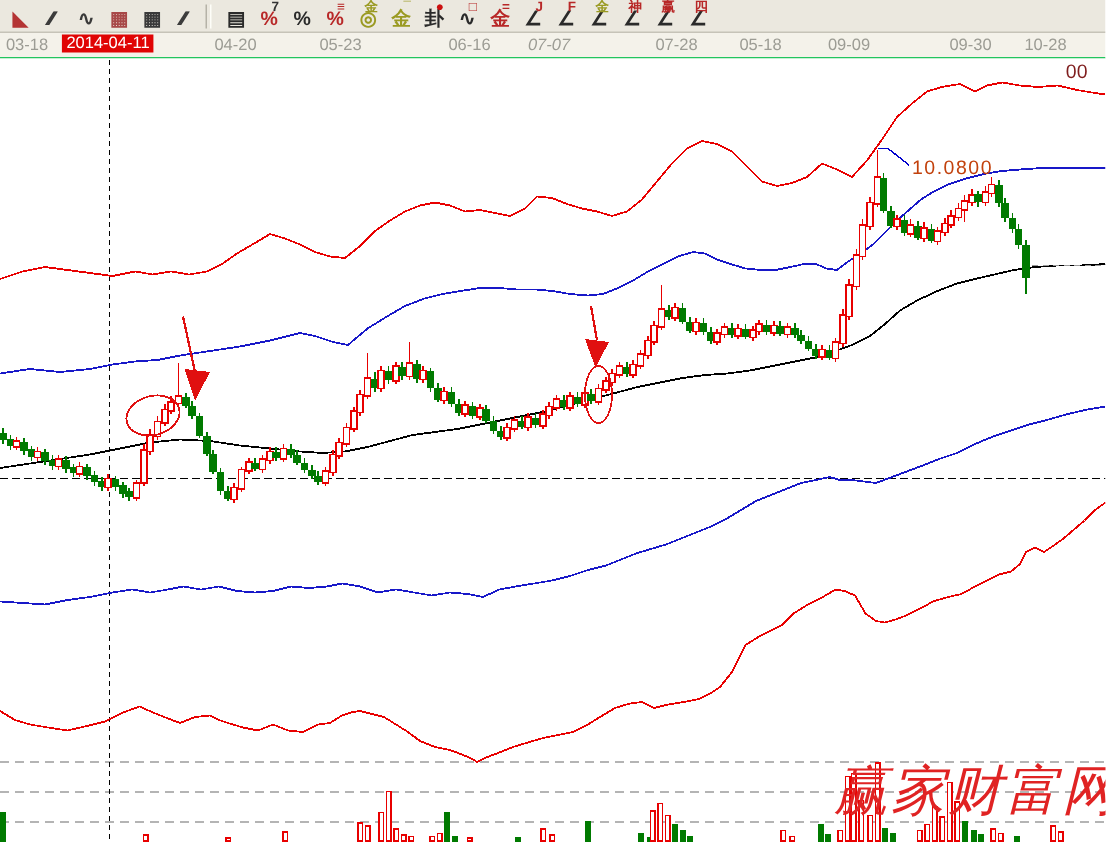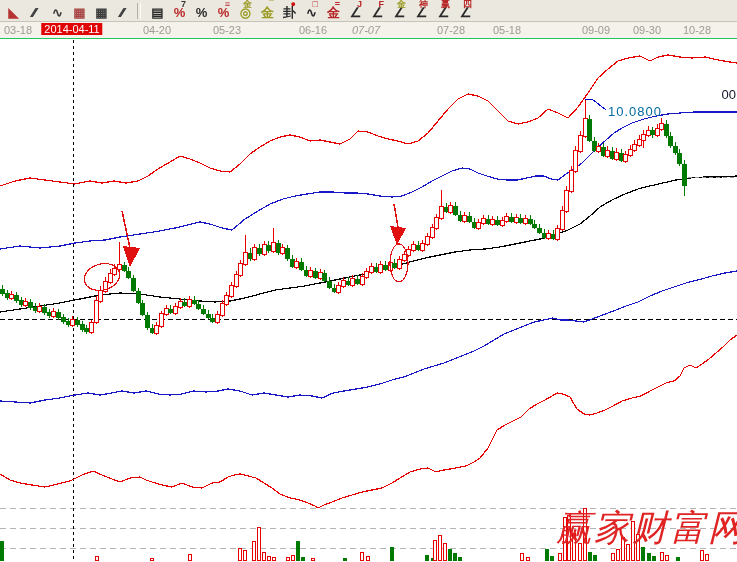--- a/index.html
+++ b/index.html
@@ -14,22 +14,22 @@
   .tb-btn .mark{position:absolute;right:3px;top:-1px;font-size:9px;font-weight:bold;line-height:1;letter-spacing:0;}
   .tb-sep{width:2px;height:16px;border-left:1px solid #b5b2a7;border-right:1px solid #fdfdf8;
           margin:0 4px;flex:0 0 auto;}
   
   .daterow{box-sizing:border-box;height:17px;background:#f4f2ea;border-bottom:1px solid #22c55e;position:relative;}
   .date{position:absolute;top:2px;transform:translateX(-50%);font-size:11px;color:#9c9c94;white-space:nowrap;}
   .date.sel{background:#e00404;color:#ffffff;padding:0 3px;top:1px;}
   
   .chartwrap{position:absolute;left:0;top:39px;width:737px;height:523px;background:#fff;}
   svg{display:block;}
-  .pricelabel{position:absolute;left:608px;top:104px;font-size:13px;color:#0369a1;letter-spacing:1px;}
-  .partlabel{position:absolute;right:1px;top:40px;font-size:13px;color:#0f172a;margin-top:47px;}
+  .pricelabel{position:absolute;left:608px;top:104px;font-size:13px;color:#c2410c;letter-spacing:1px;}
+  .partlabel{position:absolute;right:12px;top:40px;font-size:13px;color:#7f1d1d;}
   .watermark{position:absolute;left:556px;top:505px;font-size:36px;line-height:1.3;color:#e02323;
              font-family:"DejaVu Serif",serif;font-style:italic;letter-spacing:2px;white-space:nowrap;}
 </style>
 </head>
 <body>
 
 <div class="toolbar" id="toolbar">
     <span class="tb-btn">
       <span class="base" style="color: rgb(180, 52, 52);">◣</span>
     </span>
@@ -111,21 +111,21 @@
 
 <div class="daterow" id="daterow">
     <span class="date" style="left: 18px;">03-18</span>
     <span class="date sel" style="left: 72px;">2014-04-11</span>
     <span class="date" style="left: 157px;">04-20</span>
     <span class="date" style="left: 227px;">05-23</span>
     <span class="date" style="left: 313px;">06-16</span>
     <span class="date" style="left: 366px; font-style: italic;">07-07</span>
     <span class="date" style="left: 423px; margin-left: 28px;">07-28</span>
     <span class="date" style="left: 507px;">05-18</span>
-    <span class="date" style="left: 596px;">09-09</span>
+    <span class="date" style="left: 566px;">09-09</span>
     <span class="date" style="left: 647px;">09-30</span>
     <span class="date" style="left: 697px;">10-28</span>
   </div>
 
 <div class="chartwrap">
   <svg id="chart-svg" width="737" height="523" viewBox="0 39 737 523" shape-rendering="crispEdges">
       <line x1="0" y1="508" x2="737" y2="508" stroke="#b4b4b4" stroke-dasharray="6 4"></line>
       <line x1="0" y1="528" x2="737" y2="528" stroke="#b4b4b4" stroke-dasharray="6 4"></line>
       <line x1="0" y1="548" x2="737" y2="548" stroke="#b4b4b4" stroke-dasharray="6 4"></line>
       <line x1="0" y1="319" x2="737" y2="319" stroke="#000" stroke-dasharray="5 3"></line>

